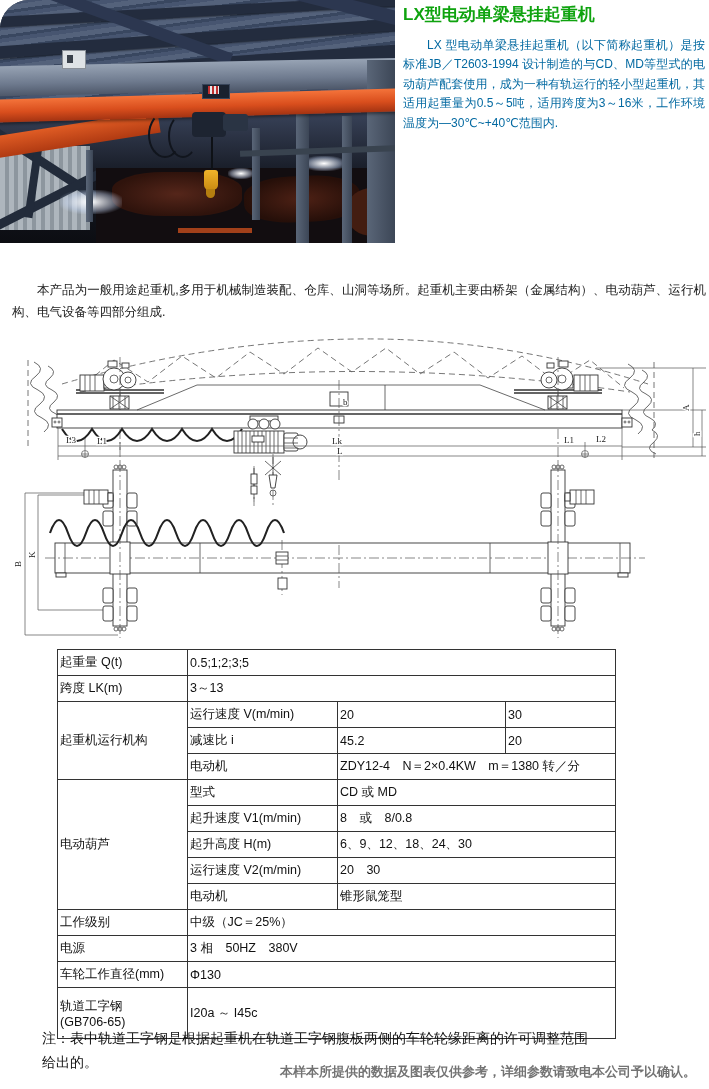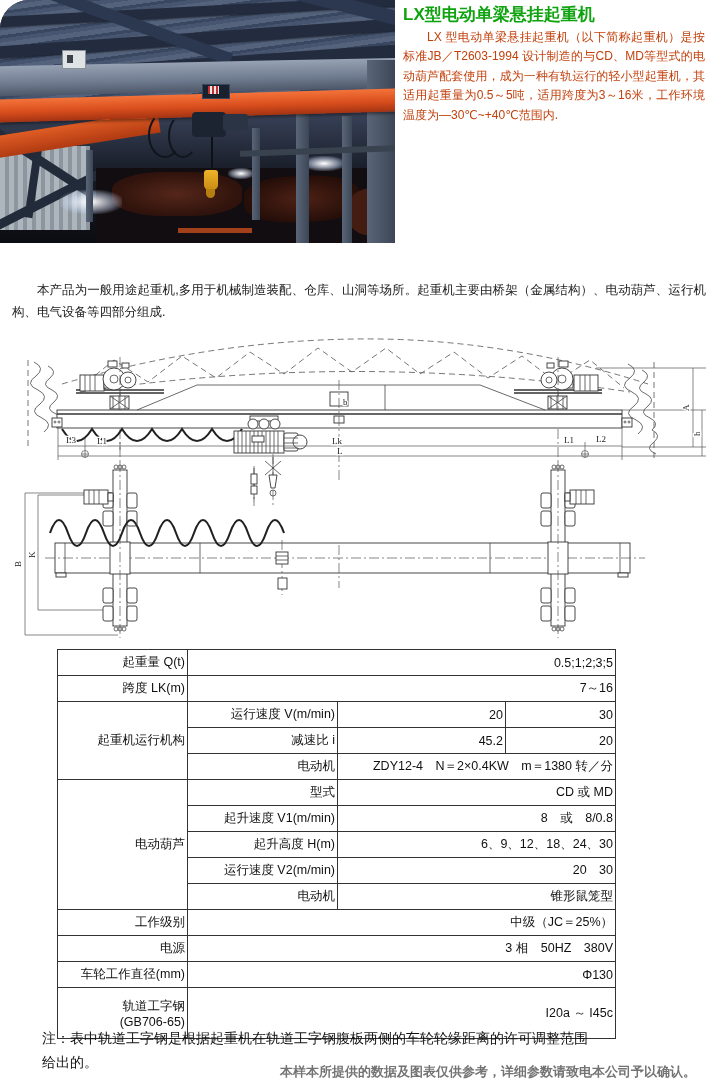--- a/index.html
+++ b/index.html
@@ -57,22 +57,22 @@
   .ph-hoistmotor{left:223px;top:114px;width:25px;height:17px;background:#2a3444;border-radius:3px;}
   .ph-cable{border:2px solid #11151d;border-radius:50%;border-top-color:transparent;border-right-color:transparent;}
   .ca{left:148px;top:112px;width:30px;height:42px;}
   .cb{left:168px;top:114px;width:26px;height:40px;}
   .ph-rope{left:211px;top:137px;width:2px;height:36px;background:#0e1116;}
   .ph-hook{left:204px;top:170px;width:14px;height:20px;background:linear-gradient(180deg,#f0b32a,#c98b12);border-radius:3px 3px 5px 5px;}
   .ph-hooknub{left:206px;top:189px;width:9px;height:9px;background:#b67f10;border-radius:0 0 7px 7px;}
 
   
   .title{position:absolute;left:403px;top:3px;width:302px;font-size:17px;font-weight:bold;color:#0fa30f;}
-  .intro{position:absolute;left:403px;top:28px;width:302px;font-size:12px;line-height:1.62;
-         text-align:justify;text-indent:2em;color:#c2410c;}
+  .intro{position:absolute;left:403px;top:36px;width:302px;font-size:12px;line-height:1.62;
+         text-align:justify;text-indent:2em;color:#0369a1;}
 
   
   .banner{position:absolute;left:0;top:252px;width:709px;height:19px;background:#d9d8d1;
           line-height:19px;font-size:13px;font-weight:bold;color:#0fa30f;padding-left:8px;box-sizing:border-box;}
   .desc{position:absolute;left:12px;top:280px;width:694px;font-size:12.5px;line-height:1.75;
         text-indent:2em;text-align:justify;color:#1a1a1a;}
 
   
   .diagram{position:absolute;left:0;top:330px;}
   .diagram .thin{stroke:#444;stroke-width:.8;fill:none;}
@@ -82,21 +82,21 @@
   .diagram .dash{stroke:#666;stroke-width:.9;fill:none;stroke-dasharray:6 4;}
   .diagram .dashdot{stroke:#555;stroke-width:.7;fill:none;stroke-dasharray:10 3 2 3;}
   .diagram .dim{stroke:#555;stroke-width:.7;fill:none;}
   .diagram text{font-family:"Liberation Serif","DejaVu Serif",serif;font-size:9px;fill:#222;
                 paint-order:stroke;stroke:#fff;stroke-width:2.5px;}
 
   
   table.spec{position:absolute;left:57px;top:649px;width:558px;border-collapse:collapse;
              font-size:12.5px;color:#111;table-layout:fixed;}
   table.spec{border:1.5px solid #333;}
-  table.spec td{border:1px solid #333;text-align:right;vertical-align:middle;padding:0 2px;
+  table.spec td{border:1px solid #333;text-align:left;vertical-align:middle;padding:0 2px;
                 height:25px;overflow:hidden;}
   table.spec .h2{height:50px;}
 
   
   .note1{position:absolute;left:42px;top:1026px;width:552px;font-size:14px;line-height:1.72;color:#111;}
   .note2{position:absolute;right:13px;top:1063px;font-size:13px;font-weight:bold;color:#737373;}
 </style>
 </head>
 <body>
 
@@ -343,21 +343,21 @@
         <col style="width:168px">
         <col style="width:110px">
       </colgroup>
     <tbody>
       <tr>
         <td>起重量 Q(t)</td>
         <td colspan="3">0.5;1;2;3;5</td>
       </tr>
       <tr>
         <td>跨度 LK(m)</td>
-        <td colspan="3">7～16</td>
+        <td colspan="3">3～13</td>
       </tr>
       <tr>
         <td rowspan="3">起重机运行机构</td>
         <td>运行速度 V(m/min)</td>
         <td>20</td>
         <td>30</td>
       </tr>
       <tr>
         <td>减速比 i</td>
         <td>45.2</td>

